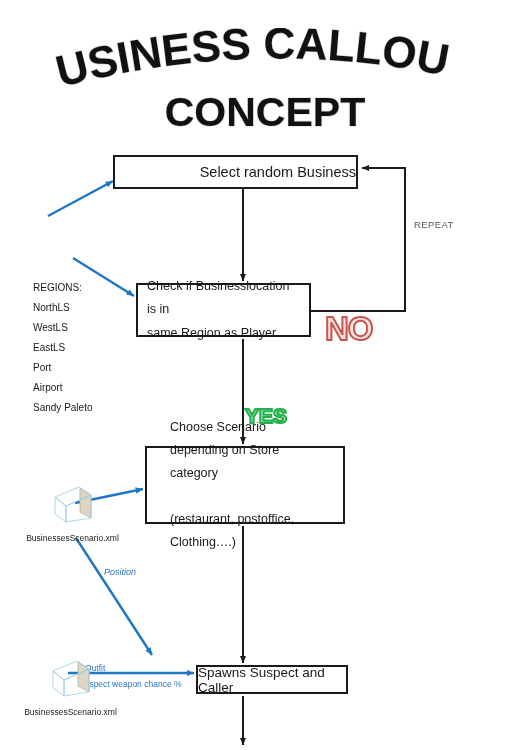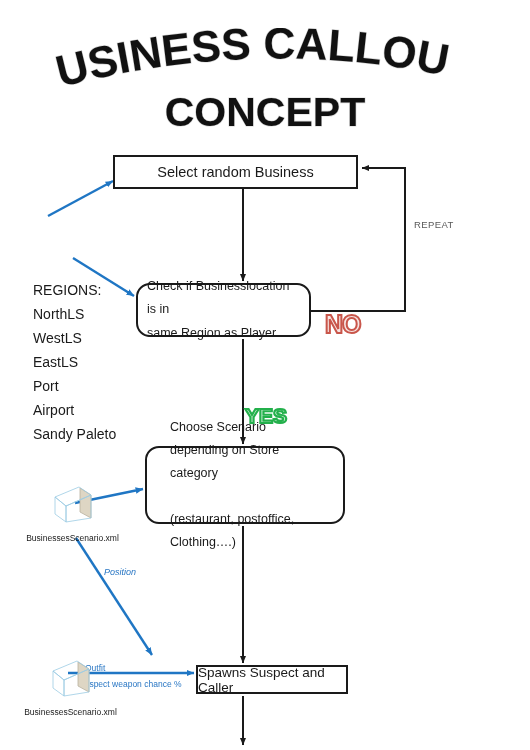--- a/index.html
+++ b/index.html
@@ -63,27 +63,26 @@
     justify-content: center;
     font-size: 14.5px;
   }
   .box-left {
     display: flex;
     flex-direction: column;
     justify-content: center;
     padding: 6px 9px;
     font-size: 12.5px;
     line-height: 1.85;
-    border-radius: 14px;
   }
   .box-left.gap p { margin: 14px; }
   .box-left.gap p + p { margin-top: 9px; }
 
   #box-select-business {
-    left: 113px; top: 155px; width: 245px; height: 34px;
+    left: 113px; top: 155px; width: 245px; height: 34px; justify-content: flex-end;
   }
   #box-check-region {
     left: 136px; top: 283px; width: 175px; height: 54px;
   }
   #box-choose-scenario {
     left: 145px; top: 446px; width: 200px; height: 78px;
   }
   #box-spawns {
     left: 196px; top: 665px; width: 152px; height: 29px;
     font-size: 13.5px;
@@ -91,21 +90,21 @@
 
   
   .wordart {
     position: absolute;
     z-index: 4;
     font-weight: bold;
     font-family: "Liberation Sans", sans-serif;
   }
   #label-no {
     left: 325px; top: 310px;
-    font-size: 25px;
+    font-size: 33px;
     letter-spacing: -1px;
     color: #f6e4e2;
     -webkit-text-stroke: 2px #c9564b;
     text-shadow: 0 0 1px #c9564b;
   }
   #label-yes {
     left: 245px; top: 372px;
     font-size: 21px;
     letter-spacing: 0px;
     color: #f2fbf4;
@@ -141,21 +140,21 @@
     left: 79px; top: 679px;
     font-size: 8.5px;
     color: #2a77c4;
   }
 
   
   #regions-list {
     position: absolute;
     left: 33px; top: 283px;
     z-index: 4;
-    font-size: 14px;
+    font-size: 10px;
     color: #1a1a1a;
     line-height: 1;
   }
   #regions-list .rg {
     display: block;
     margin-bottom: 10px;
   }
   #regions-list .rg:last-child { margin-bottom: 0; }
 
   

